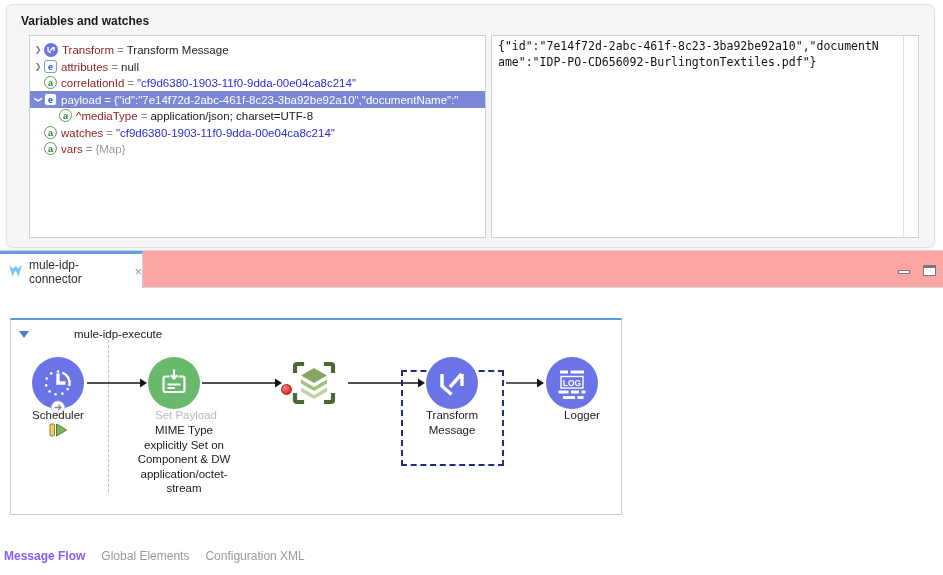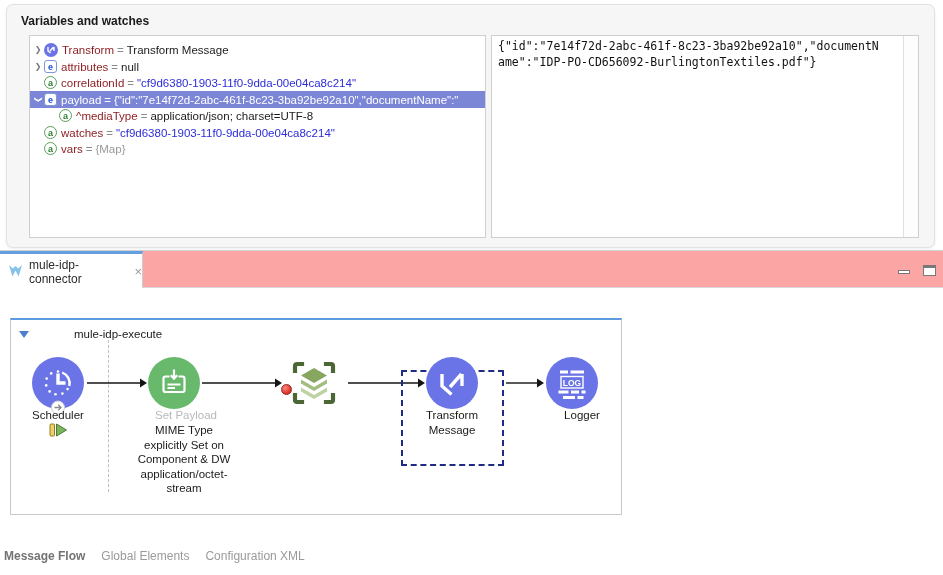--- a/index.html
+++ b/index.html
@@ -119,21 +119,21 @@
   }
   .tri-right {
     width:0; height:0; border-top:5px solid transparent; border-bottom:5px solid transparent;
     border-left:7px solid #a93144; margin:0 8px 0 7px;
   }
   .error-label { font-size:11.5px; color:#1b1b1b; }
 
   
   .bottom-tabs { position:absolute; left:4px; top:549px; display:flex; gap:16px; }
   .bottom-tab { font-size:12px; color:#9a9a9a; cursor:pointer; }
-  .bottom-tab.active { color:#737373; font-weight:bold; }
+  .bottom-tab.active { color:#8b5cf6; font-weight:bold; }
 
   svg { display:block; }
 </style>
 </head>
 <body>
 
 <div id="app">
 
   <div class="vars-card">
     <div class="vars-title">Variables and watches</div>

